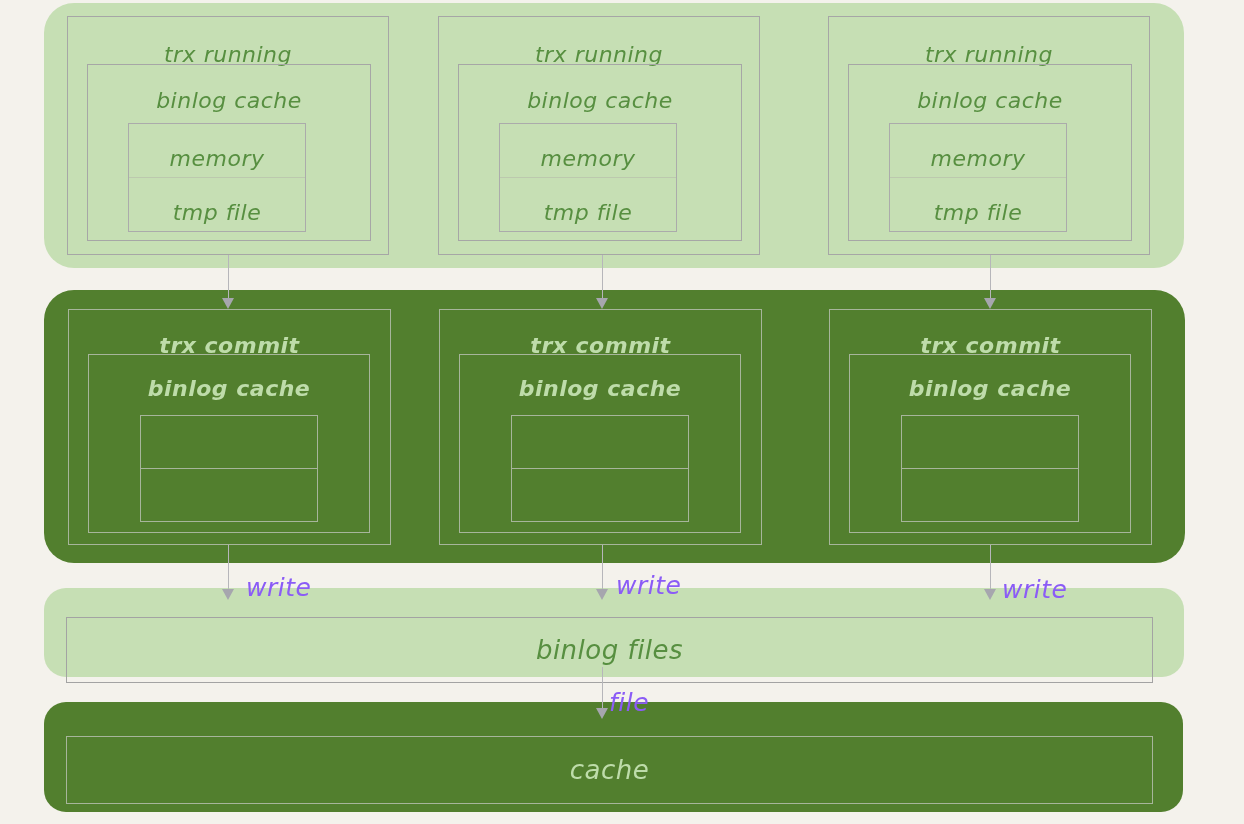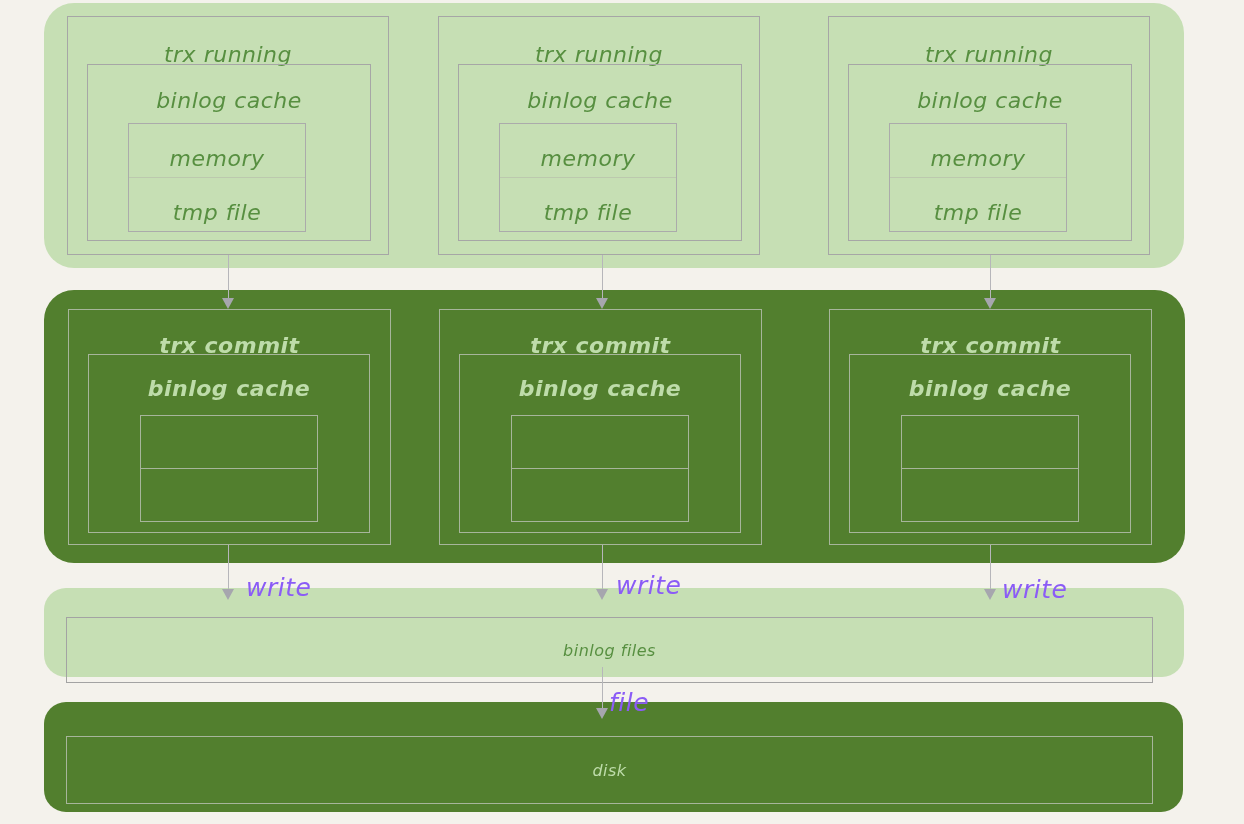--- a/index.html
+++ b/index.html
@@ -26,21 +26,21 @@
   .cell-top{border-bottom:1px solid #bcc9ae;}
   
   .ccard{position:absolute;top:309px;width:323px;height:236px;border:1px solid #a7b59b;box-sizing:border-box;font-weight:bold;}
   .c-title{position:absolute;top:7px;left:0;width:100%;text-align:center;font-size:22px;color:#bedcaa;}
   .ccache{position:absolute;left:19px;top:44px;width:282px;height:179px;border:1px solid #a7b59b;box-sizing:border-box;}
   .c-cache-title{position:absolute;top:5px;left:0;width:100%;text-align:center;font-size:22px;color:#bedcaa;}
   .slots{position:absolute;left:51px;top:60px;width:178px;height:107px;border:1px solid #a7b59b;box-sizing:border-box;display:flex;flex-direction:column;}
   .slot{flex:1;}
   .slot-top{border-bottom:1px solid #a7b59b;}
   
-  .bar-inner{position:absolute;left:22px;border:1px solid #a0aa96;box-sizing:border-box;display:flex;align-items:center;justify-content:center;font-size:16px;}
+  .bar-inner{position:absolute;left:22px;border:1px solid #a0aa96;box-sizing:border-box;display:flex;align-items:center;justify-content:center;font-size:26px;}
   .binlog-inner{top:13px;width:1087px;height:66px;color:#578f40;border-color:#a3a3a3;}
   .disk-inner{top:18px;width:1087px;height:68px;color:#bedcaa;border-color:#a7b59b;}
   
   .aline{position:absolute;width:1px;background:#b6b6ba;}
   .ahead{position:absolute;width:0;height:0;border-left:6px solid transparent;border-right:6px solid transparent;border-top:11px solid #a6a6ae;}
   .flow-label{position:absolute;font-size:25px;color:#8b5cf6;}
 </style>
 </head>
 <body>
 
@@ -134,16 +134,16 @@
 
   <div class="band band-binlog" style="background:transparent">
     <div class="bar-inner binlog-inner hand">binlog files</div>
   </div>
 
   <div class="aline" style="left:602px;top:667px;height:41px"></div>
   <div class="ahead" style="left:596px;top:708px"></div>
   <div class="hand flow-label" style="left:609px;top:672px">file</div>
 
   <div class="band band-disk" style="background:transparent">
-    <div class="bar-inner disk-inner hand">disk</div>
+    <div class="bar-inner disk-inner hand">cache</div>
   </div>
 
 </div>
 
 </body></html>

